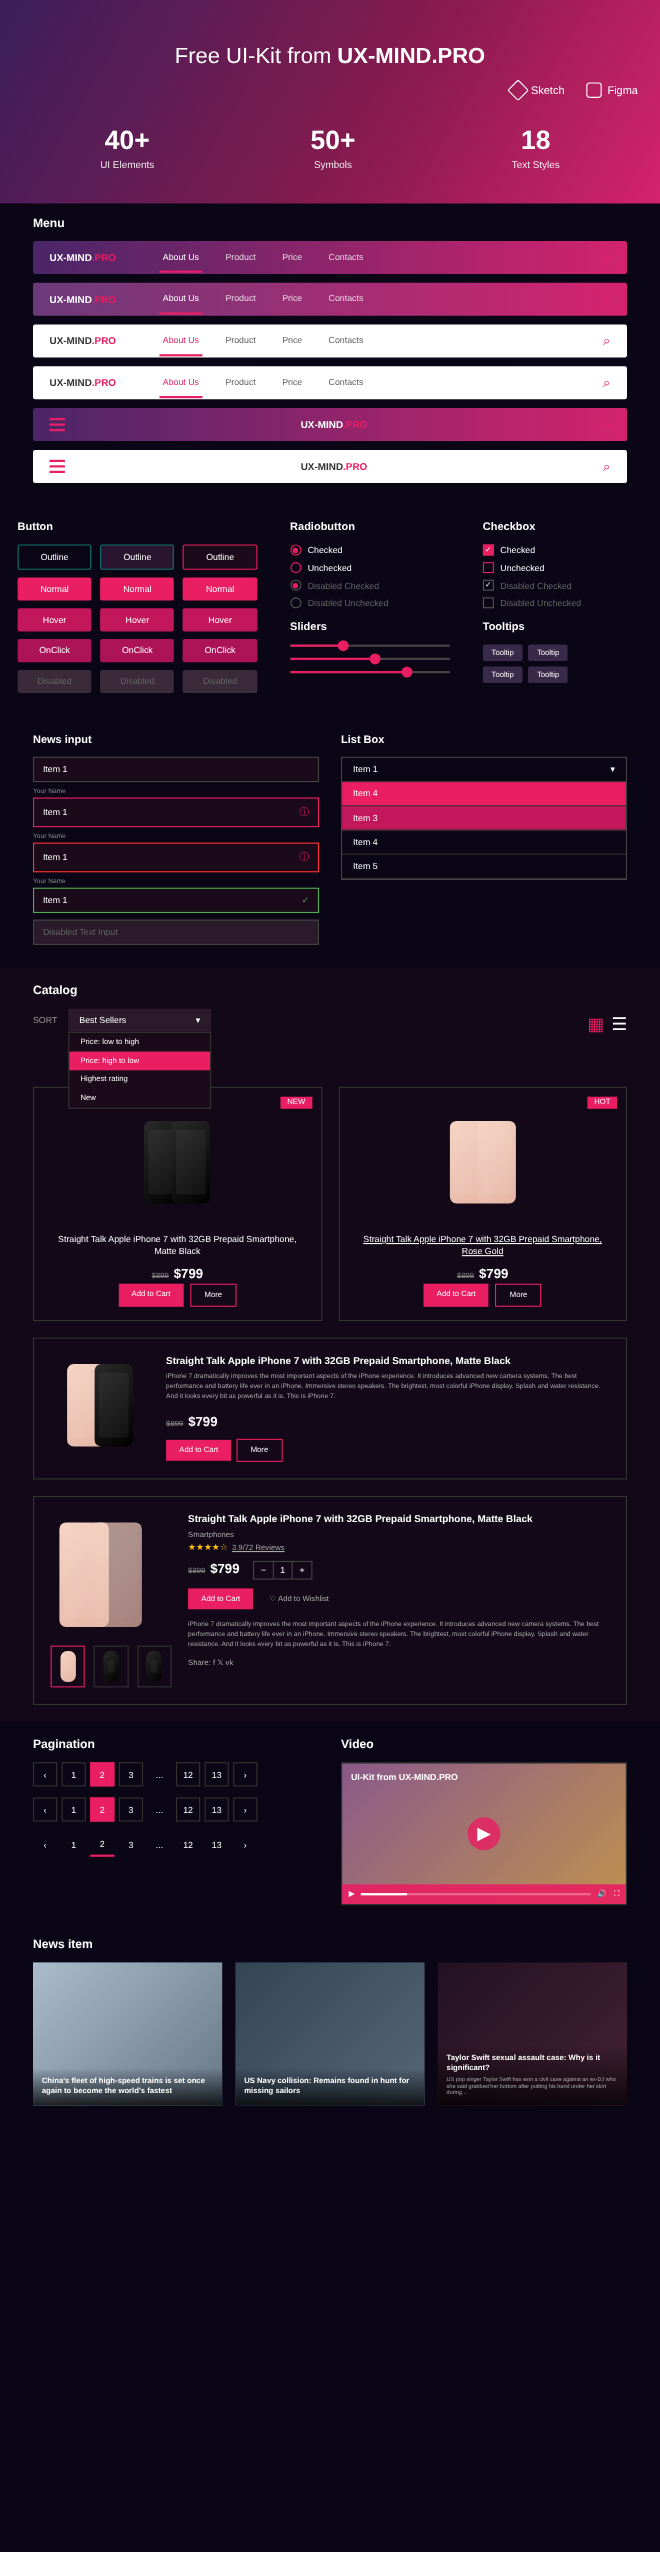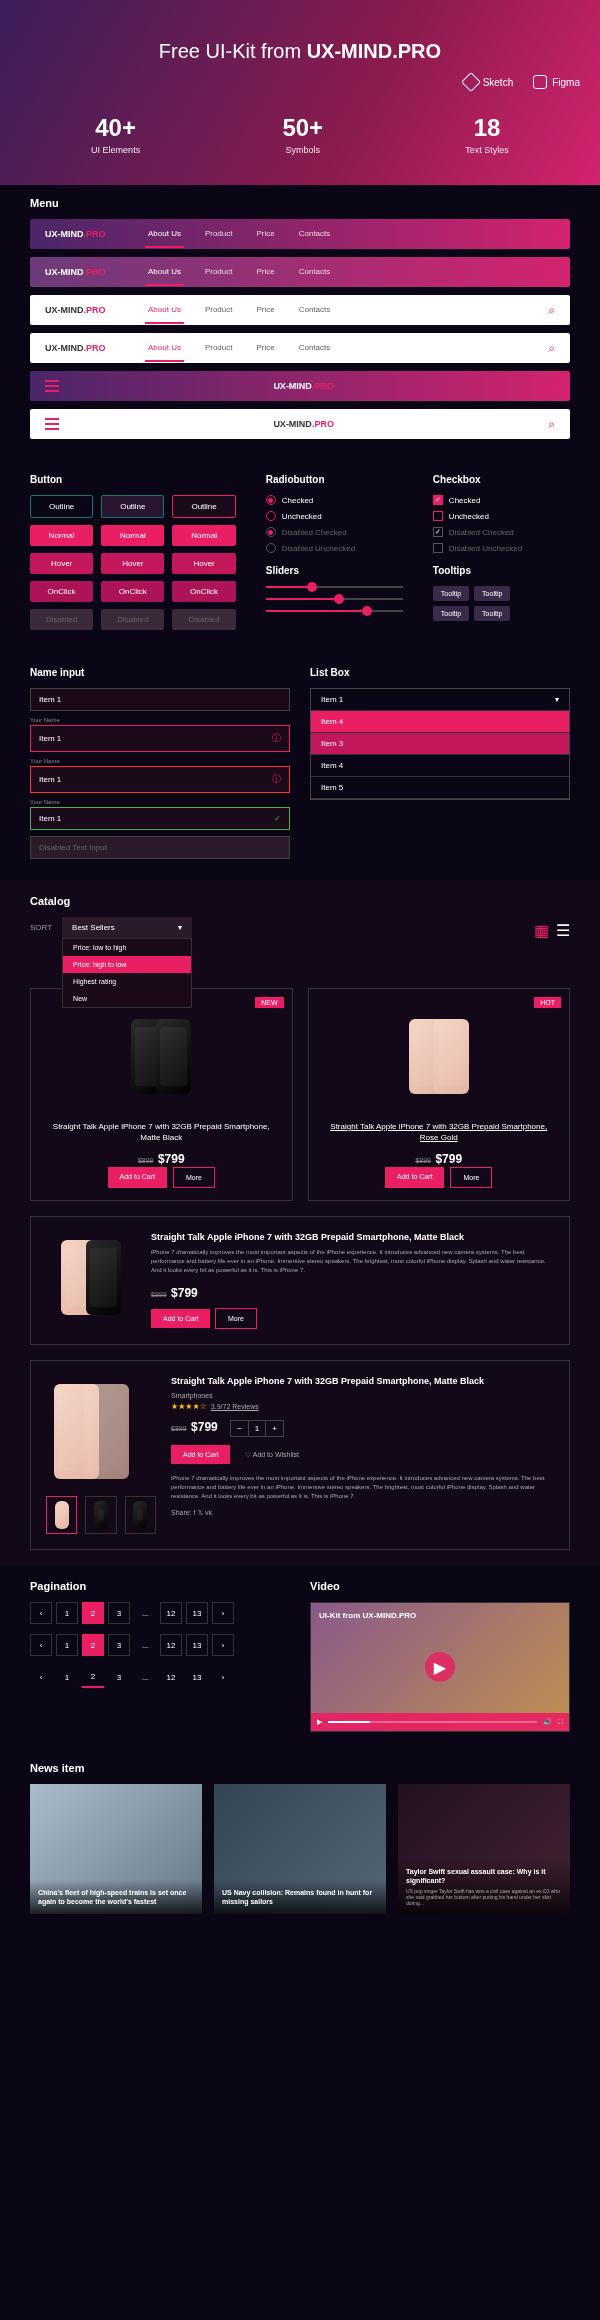--- a/index.html
+++ b/index.html
@@ -27,21 +27,21 @@
 .nav-items{display:flex;gap:18px;flex:1}
 .nav-items span{padding:8px 3px;opacity:.8;cursor:pointer}
 .nav-items .active{border-bottom:2px solid #e91e63;opacity:1}
 .nav-w .nav-items .active{color:#e91e63}
 .search-ic{color:#e91e63;font-size:12px}
 .nav-w .search-ic{color:#e91e63}
 .nav-center{justify-content:space-between}
 .nav-center .nav-logo{flex:1;text-align:center}
 .hamburger{display:flex;flex-direction:column;gap:3px}
 .hamburger span{width:14px;height:2px;background:#e91e63}
-.controls{display:flex;gap:30px;padding:15px 30px}
+.controls{display:flex;gap:30px;padding:15px 16px}
 .ctrl-col{flex:1}
 .ctrl-title{font-size:10px;font-weight:600;margin-bottom:10px}
 .btn-row{display:flex;gap:8px;margin-bottom:7px}
 .btn{flex:1;padding:6px 8px;font-size:8px;text-align:center;border-radius:2px;cursor:pointer}
 .btn-outline{border:1px solid #0f766e;color:#fff}
 .btn-outline.alt{background:#2a1530}
 .btn-outline.pink{border-color:#e91e63;background:#1a0a1a}
 .btn-normal{background:#e91e63;color:#fff}
 .btn-hover{background:#c2185b}
 .btn-click{background:#ad1457}
@@ -328,21 +328,21 @@
     </div>
     <div class="tooltip-row">
       <div class="tooltip">Tooltip</div>
       <div class="tooltip">Tooltip</div>
     </div>
   </div>
 </div>
 
 <div class="inputs-section">
   <div class="input-col">
-    <div class="ctrl-title">Name input</div>
+    <div class="ctrl-title">News input</div>
     <div class="input">
         <span>Item 1</span>
       </div>
     <div>
         <span class="input-lbl">Your Name</span>
         <div class="input focus">
           <span>Item 1</span>
           <span class="info-ic">ⓘ</span>
         </div>
       </div>

